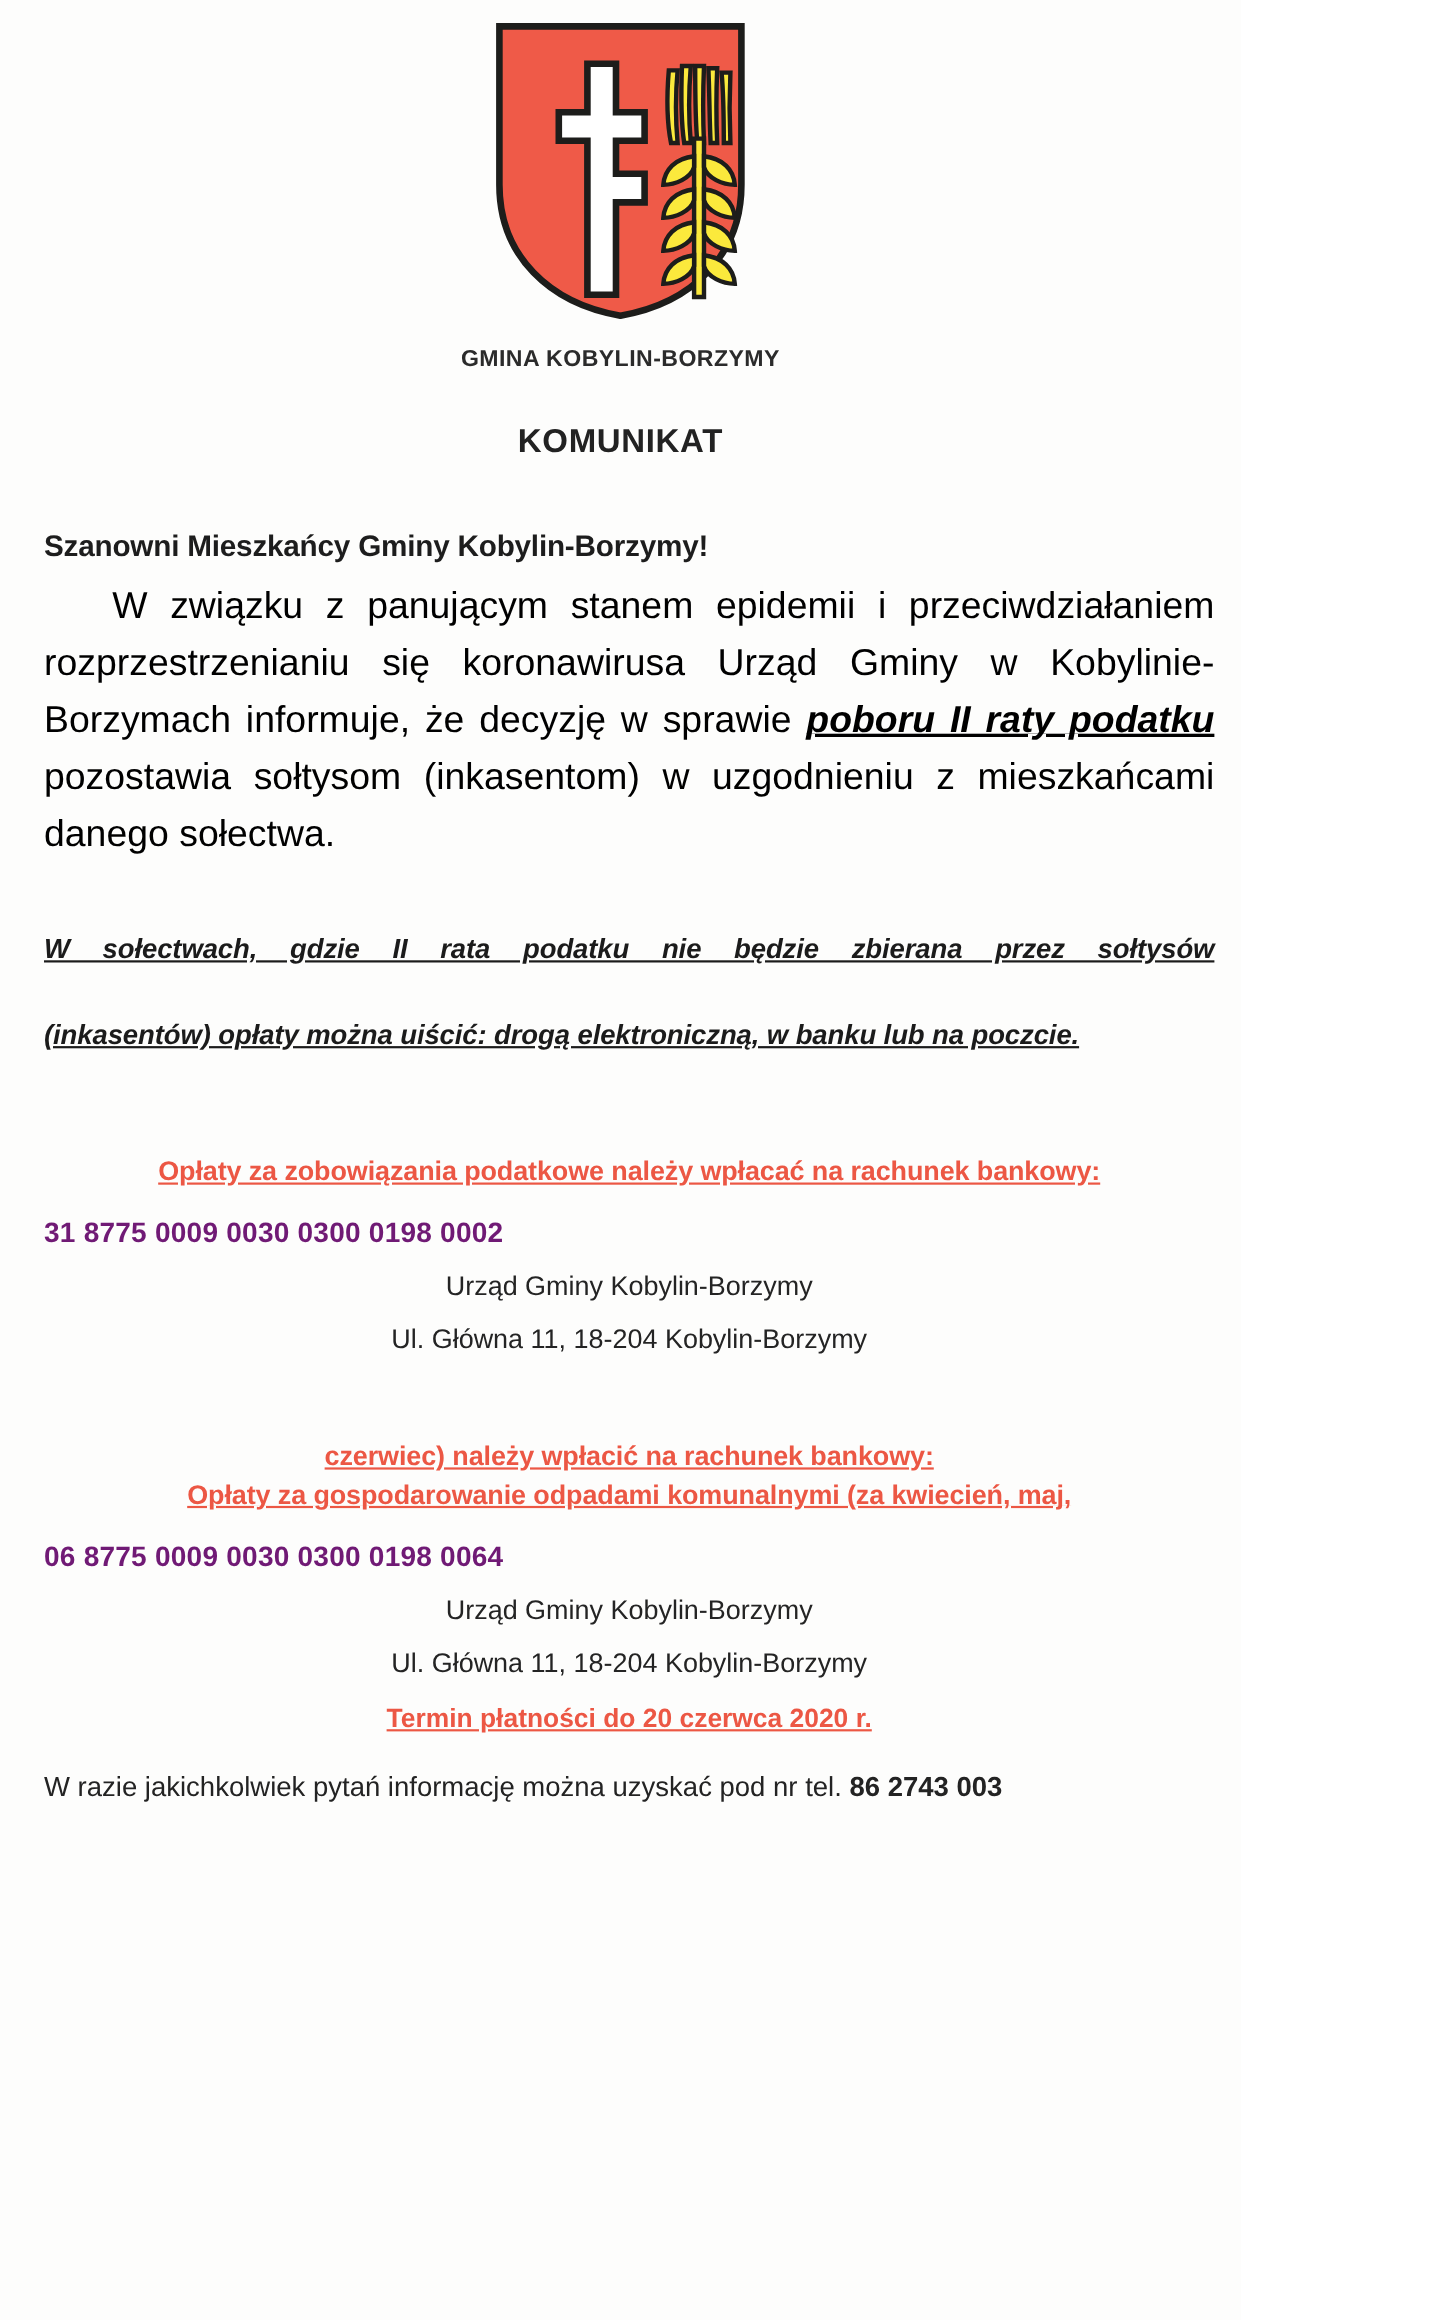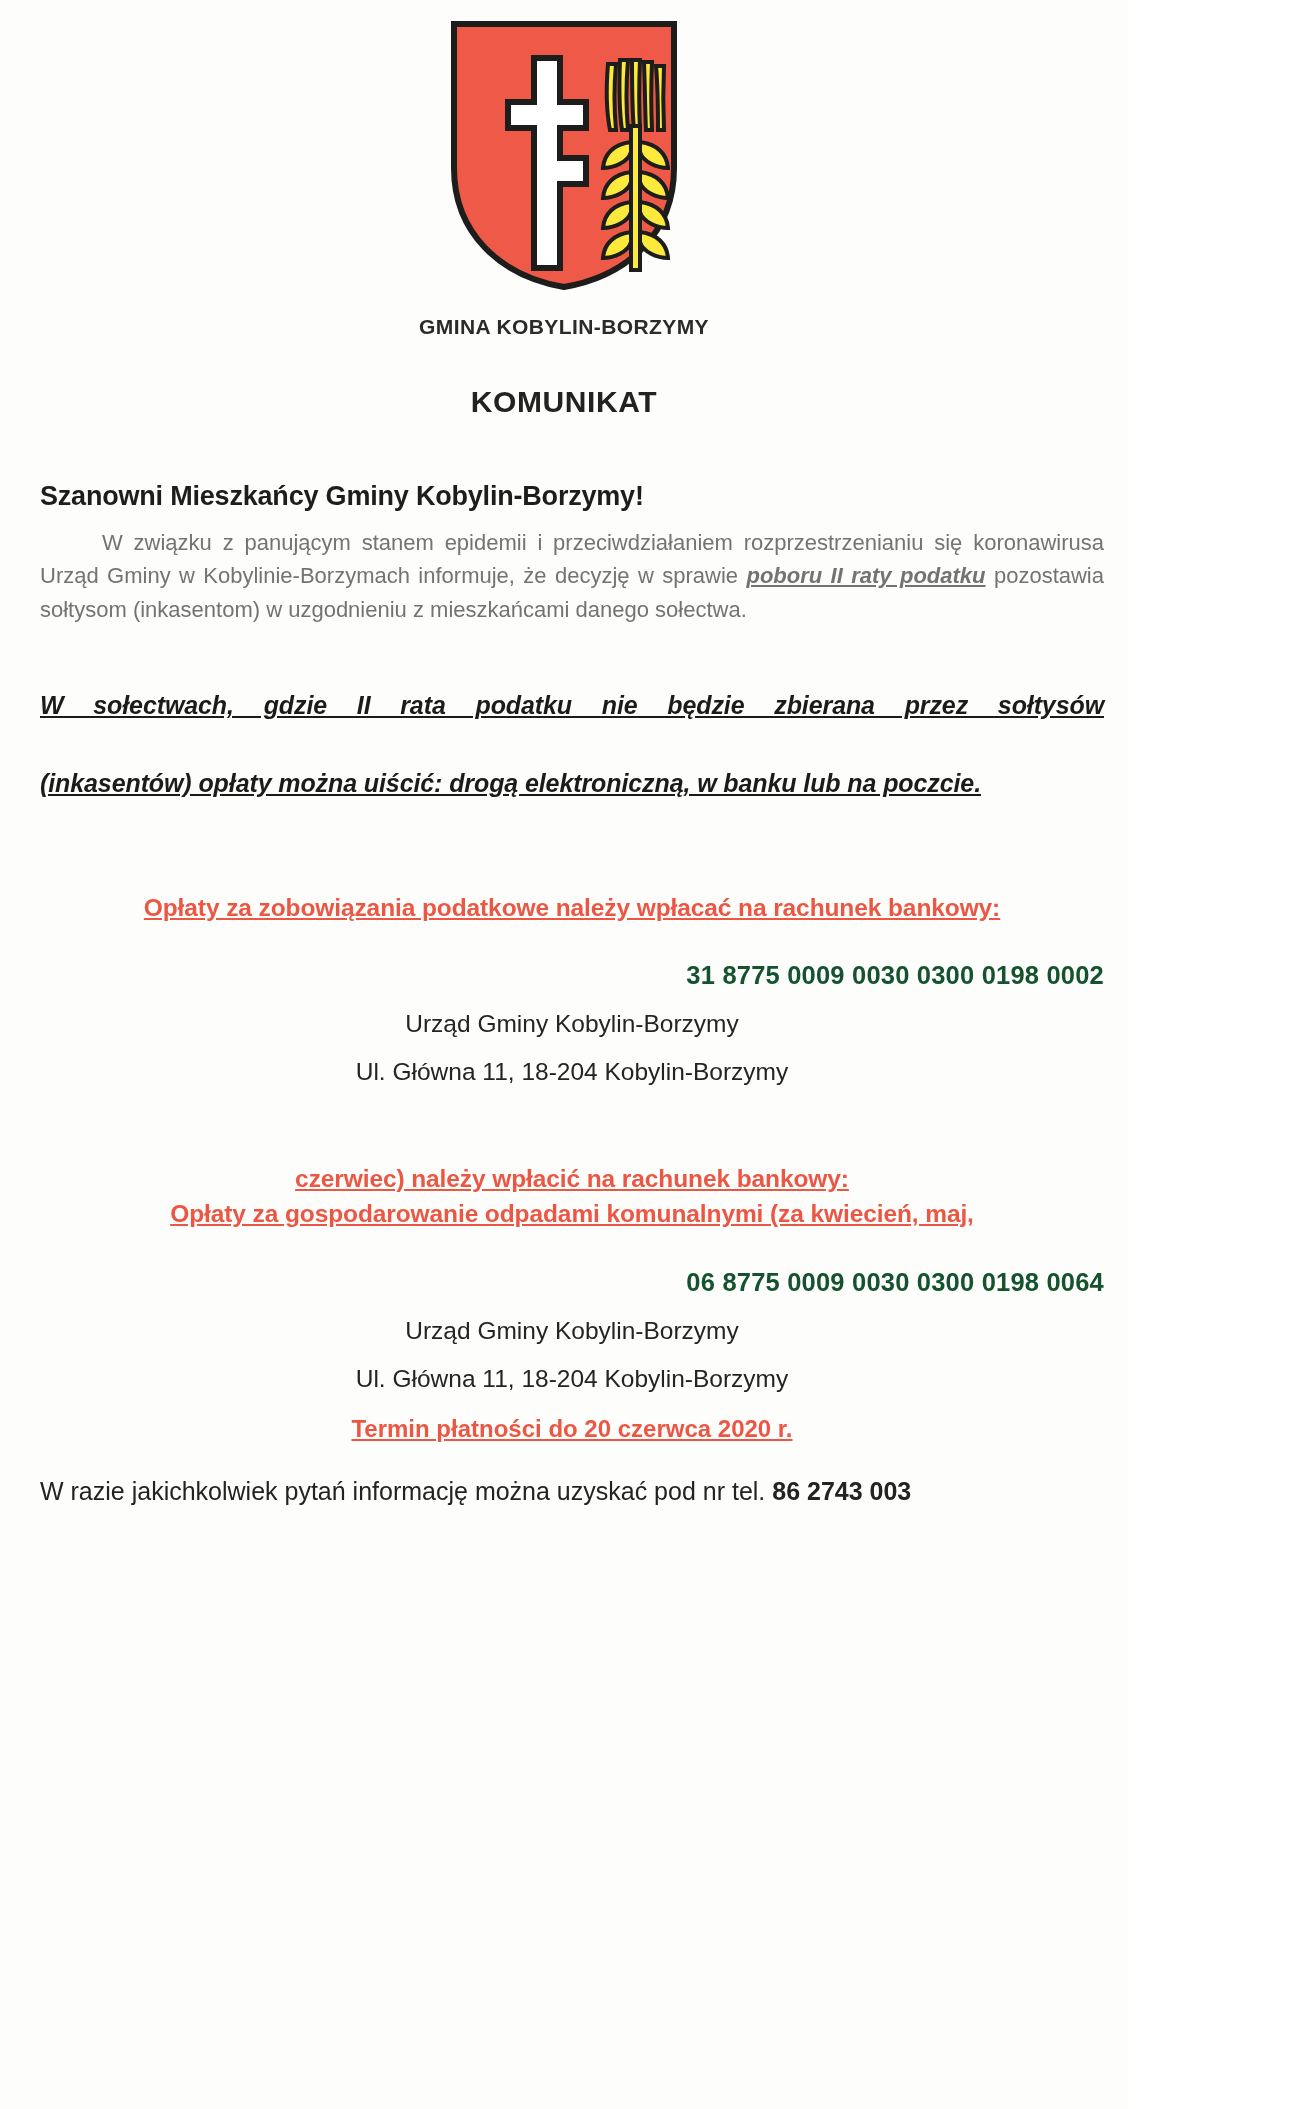--- a/index.html
+++ b/index.html
@@ -61,26 +61,26 @@
     padding: 0 24px 0 40px;
   }
   .greeting {
     font-size: 27px;
     font-weight: bold;
     color: #1d1d1d;
     margin-top: 62px;
     letter-spacing: -0.2px;
   }
   .para {
-    font-size: 22px;
+    font-size: 34px;
     line-height: 1.52;
     text-align: justify;
     text-justify: inter-word;
     margin-top: 14px;
-    color: #737373;
+    color: #000000;
   }
   .para .indent { display: inline-block; width: 62px; }
   .bu-i {
     font-weight: bold;
     font-style: italic;
     text-decoration: underline;
   }
 
   .emph-block {
     margin-top: 60px;
@@ -108,25 +108,25 @@
   .red-head {
     color: #ec5744;
     font-weight: bold;
     text-decoration: underline;
     text-align: center;
     font-size: 24.5px;
     line-height: 1.42;
     letter-spacing: -0.1px;
   }
   .acct {
-    text-align: right;
+    text-align: left;
     font-size: 25.5px;
     font-weight: bold;
-    color: #14532d;
-    margin-top: 36px;
+    color: #701a75;
+    margin-top: 24px;
     letter-spacing: 0.2px;
   }
   .addr {
     text-align: center;
     font-size: 24.5px;
     color: #242424;
     margin-top: 20px;
   }
   .deadline {
     text-align: center;

